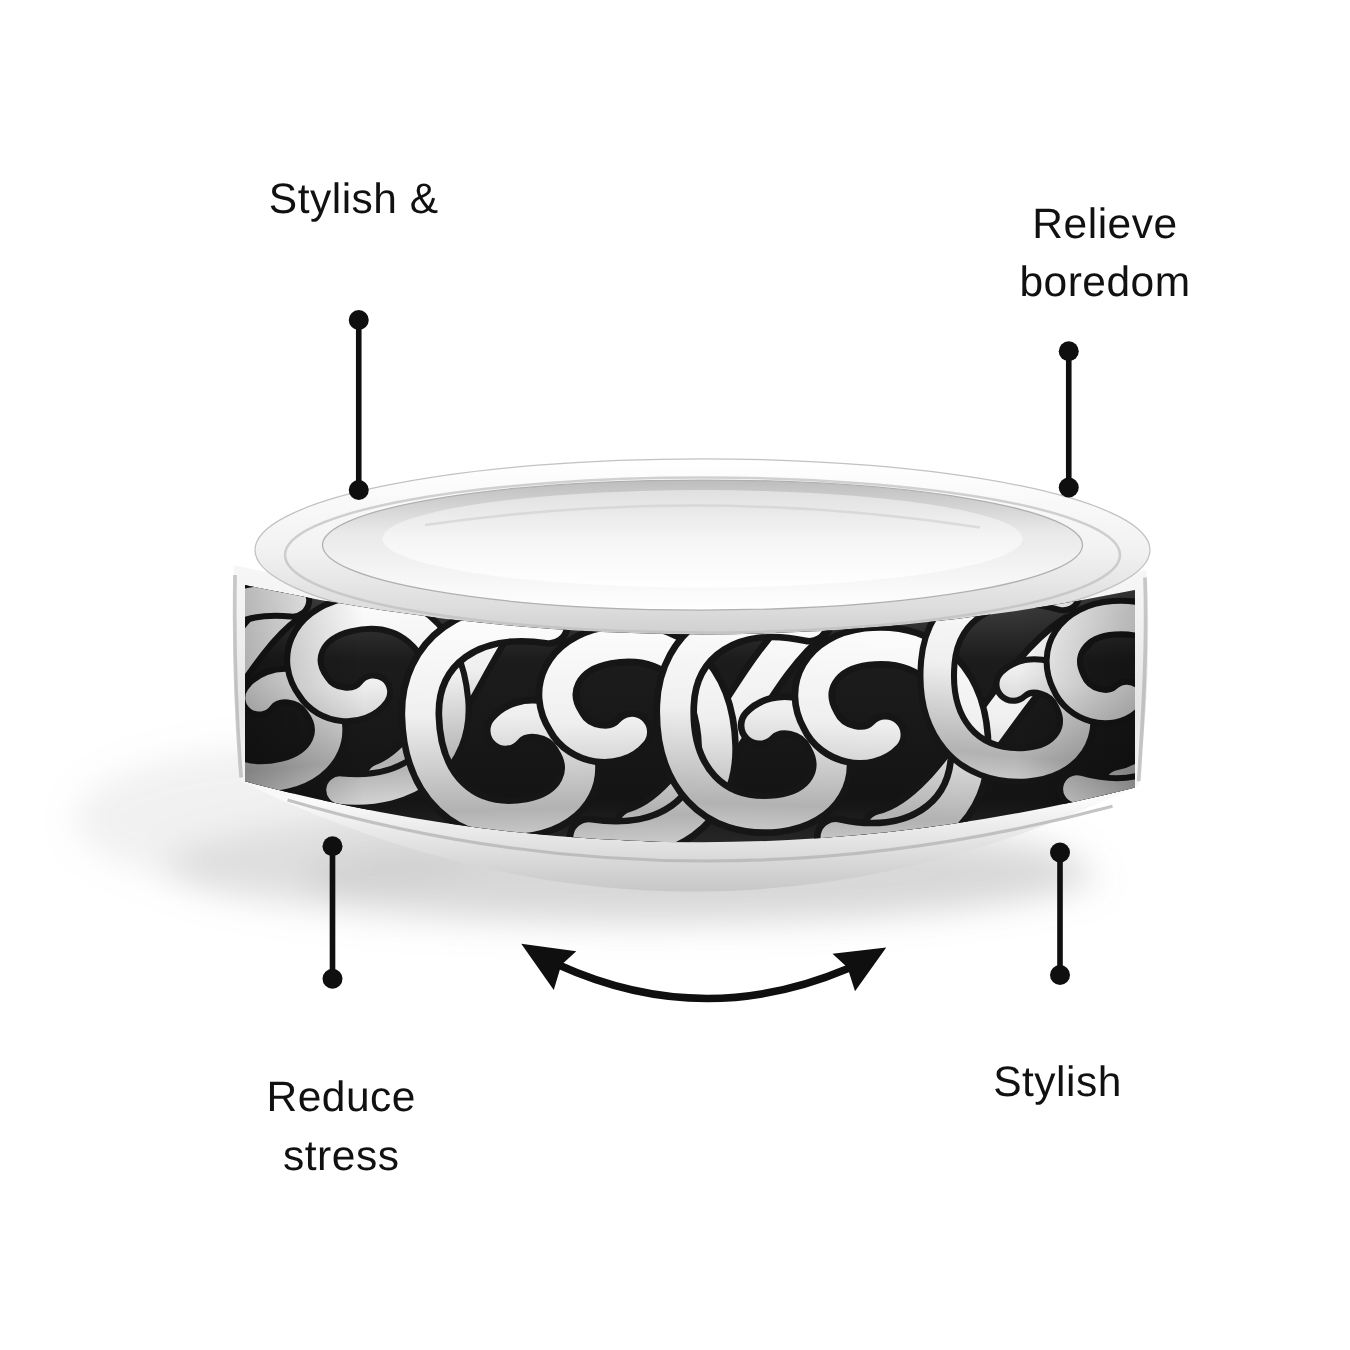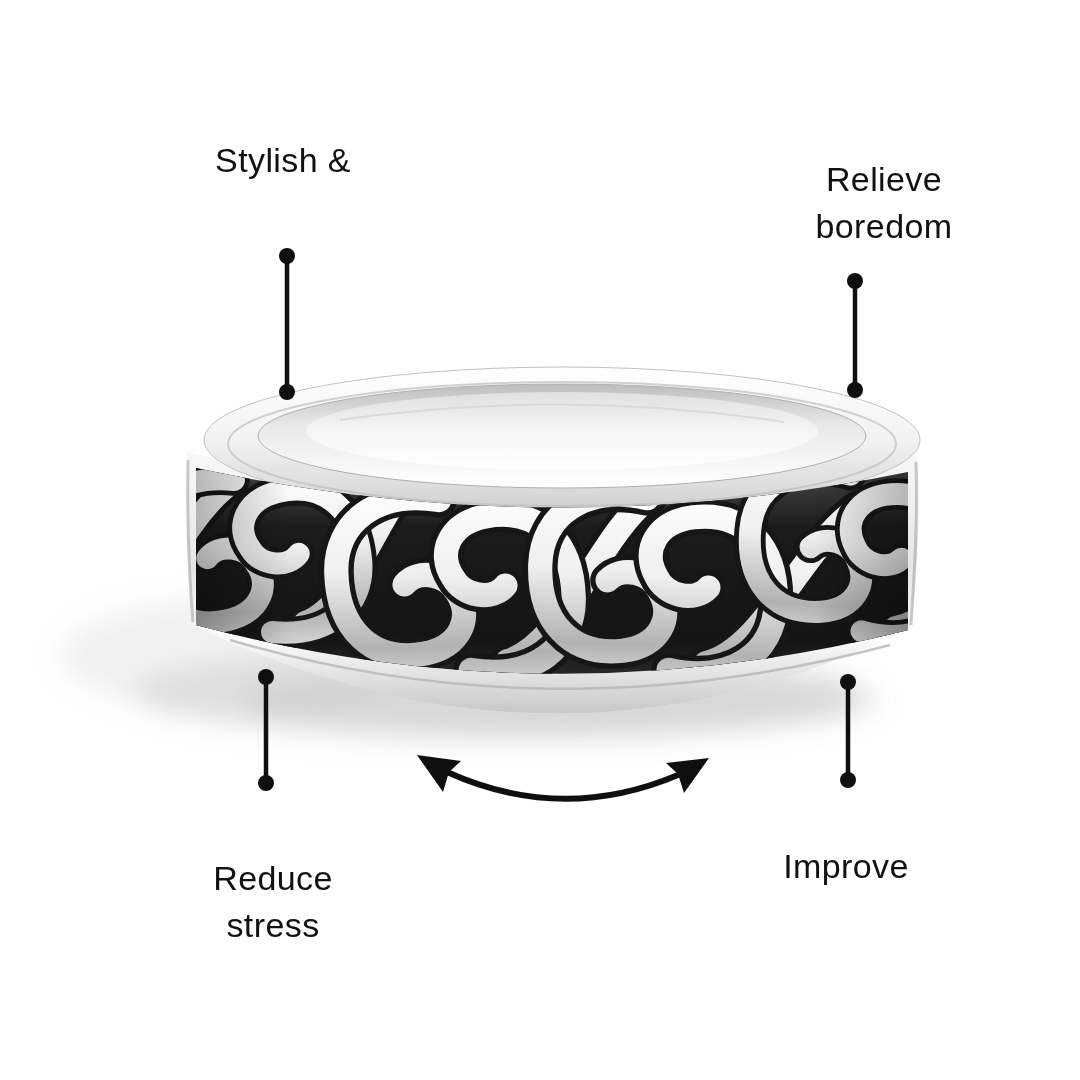--- a/index.html
+++ b/index.html
@@ -179,16 +179,16 @@
   </div>
   <div class="label" id="lab-tr">
     <span class="lline">Relieve</span>
     <span class="lline">boredom</span>
   </div>
   <div class="label" id="lab-bl">
     <span class="lline">Reduce</span>
     <span class="lline">stress</span>
   </div>
   <div class="label" id="lab-br">
-    <span class="lline">Improve</span>
+    <span class="lline">Stylish</span>
   </div>
 
 </div>
 
 </body></html>

